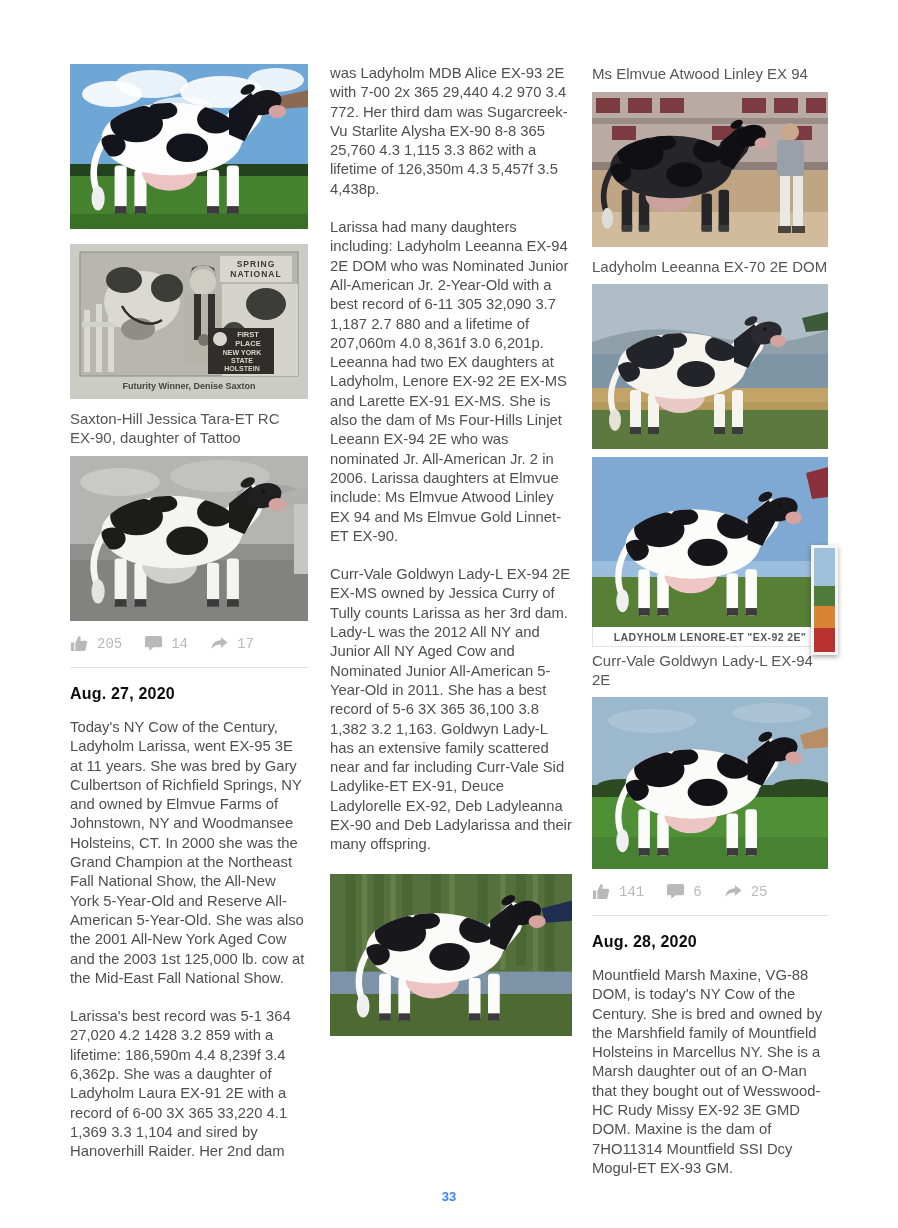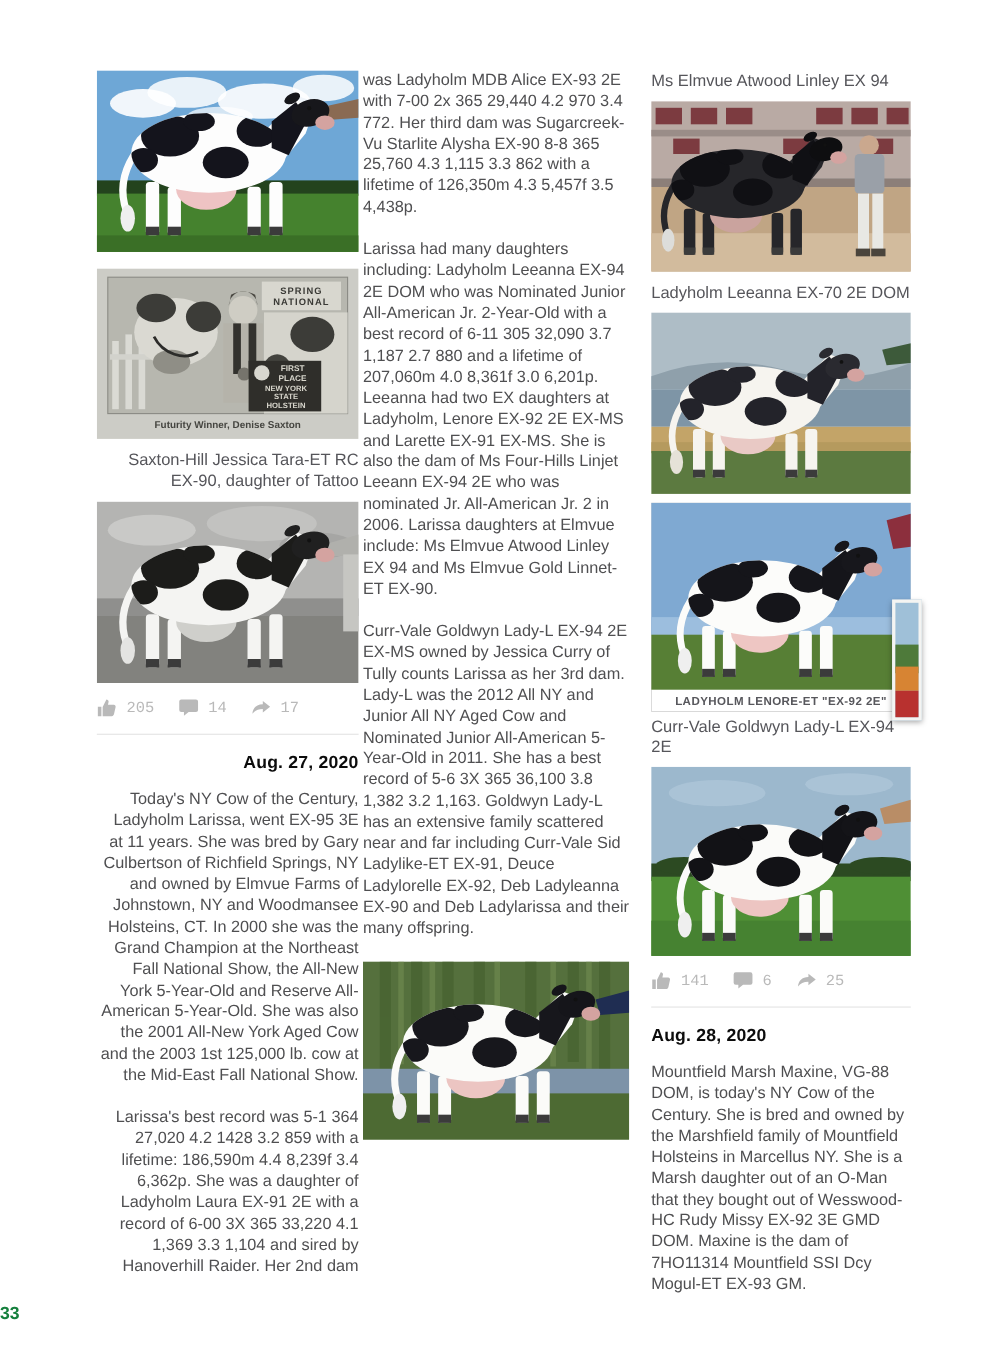--- a/index.html
+++ b/index.html
@@ -1,21 +1,21 @@
 <!DOCTYPE html>
 <html><head>
 <meta charset="utf-8">
 <style>
   html,body{margin:0;padding:0;background:#ffffff;}
   .page{
     position:relative;width:898px;height:1228px;background:#fff;
     font-family:"Liberation Sans",sans-serif;color:#4f4f51;overflow:hidden;
   }
   .col{position:absolute;top:64px;}
-  #col-left{left:88px;width:238px;text-align:right;}
+  #col-left{left:70px;width:238px;}
   #col-mid{left:330px;width:242px;}
   #col-right{left:592px;width:236px;}
   p.body{font-size:14.8px;line-height:19.3px;margin:0 0 19px;color:#4f4f51;}
   .caption{font-size:15px;line-height:19px;color:#55555a;}
   h3.date{font-size:16px;color:#0c0c0c;margin:0 0 15px;font-weight:700;letter-spacing:.2px;font-family:Liberation Sans, sans-serif;}
   .social{display:flex;align-items:center;color:#b9b9b9;font-size:14px;margin:13px 0 0;font-family:Liberation Mono, monospace;}
   .social svg{width:19px;height:19px;fill:#b9b9b9;margin-right:8px;flex:0 0 auto;}
   .social .cnt{margin-right:22px;}
   hr.rule{border:none;border-top:1px solid #e3e3e3;margin:14px 0 17px;}
   .ph{display:block;width:100%;}
@@ -24,21 +24,21 @@
   .mb8{margin-bottom:8px;}
   .mt10{margin-top:10px;}
   .photo-wrap{position:relative;}
   .inset{
     position:absolute;left:219px;top:88px;width:21px;height:104px;
     background:#9fc0d8;border:3px solid #f4f4f2;box-shadow:0 2px 5px rgba(0,0,0,.35);
   }
   .inset .i-trees{position:absolute;left:0;top:38px;width:100%;height:26px;background:#4e7a3a;}
   .inset .i-orange{position:absolute;left:0;top:58px;width:100%;height:22px;background:#d78433;}
   .inset .i-red{position:absolute;left:0;top:80px;width:100%;height:24px;background:#b8312f;}
-  .pagenum{position:absolute;left:0;right:0;bottom:24px;text-align:left;color:#15803d;font-size:16px;font-weight:700;}
+  .pagenum{position:absolute;left:0;right:0;bottom:24px;text-align:center;color:#3b82f6;font-size:13px;font-weight:700;}
 </style>
 </head>
 <body>
 
 <svg width="0" height="0" style="position:absolute" aria-hidden="true">
   <defs>
     <clipPath id="cow-body-clip">
         <ellipse cx="98" cy="60" rx="64" ry="33"></ellipse>
       </clipPath>
     <g id="cowg">

